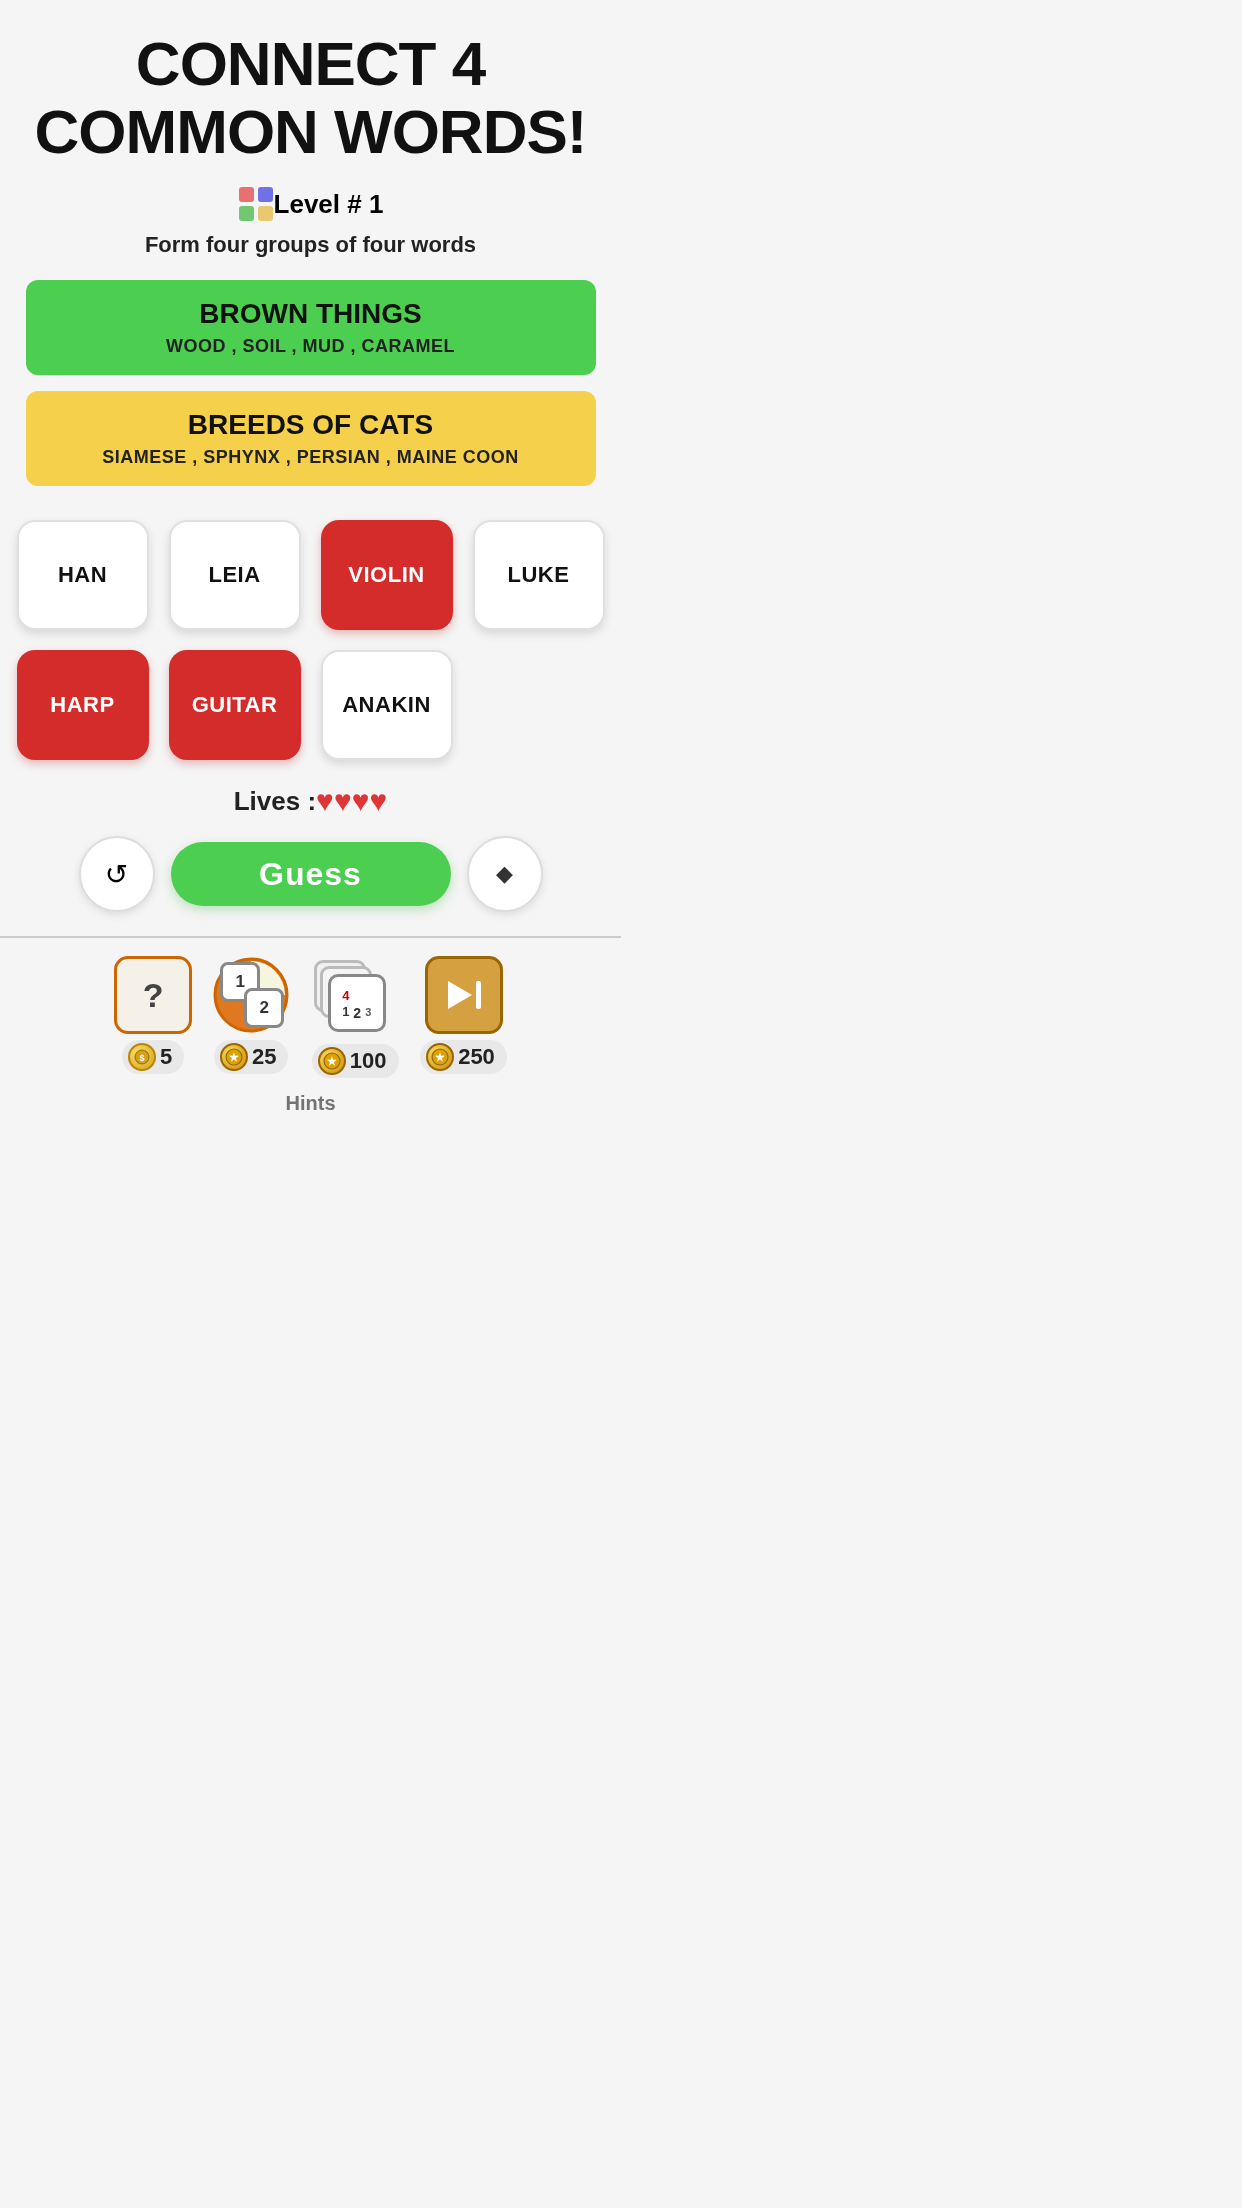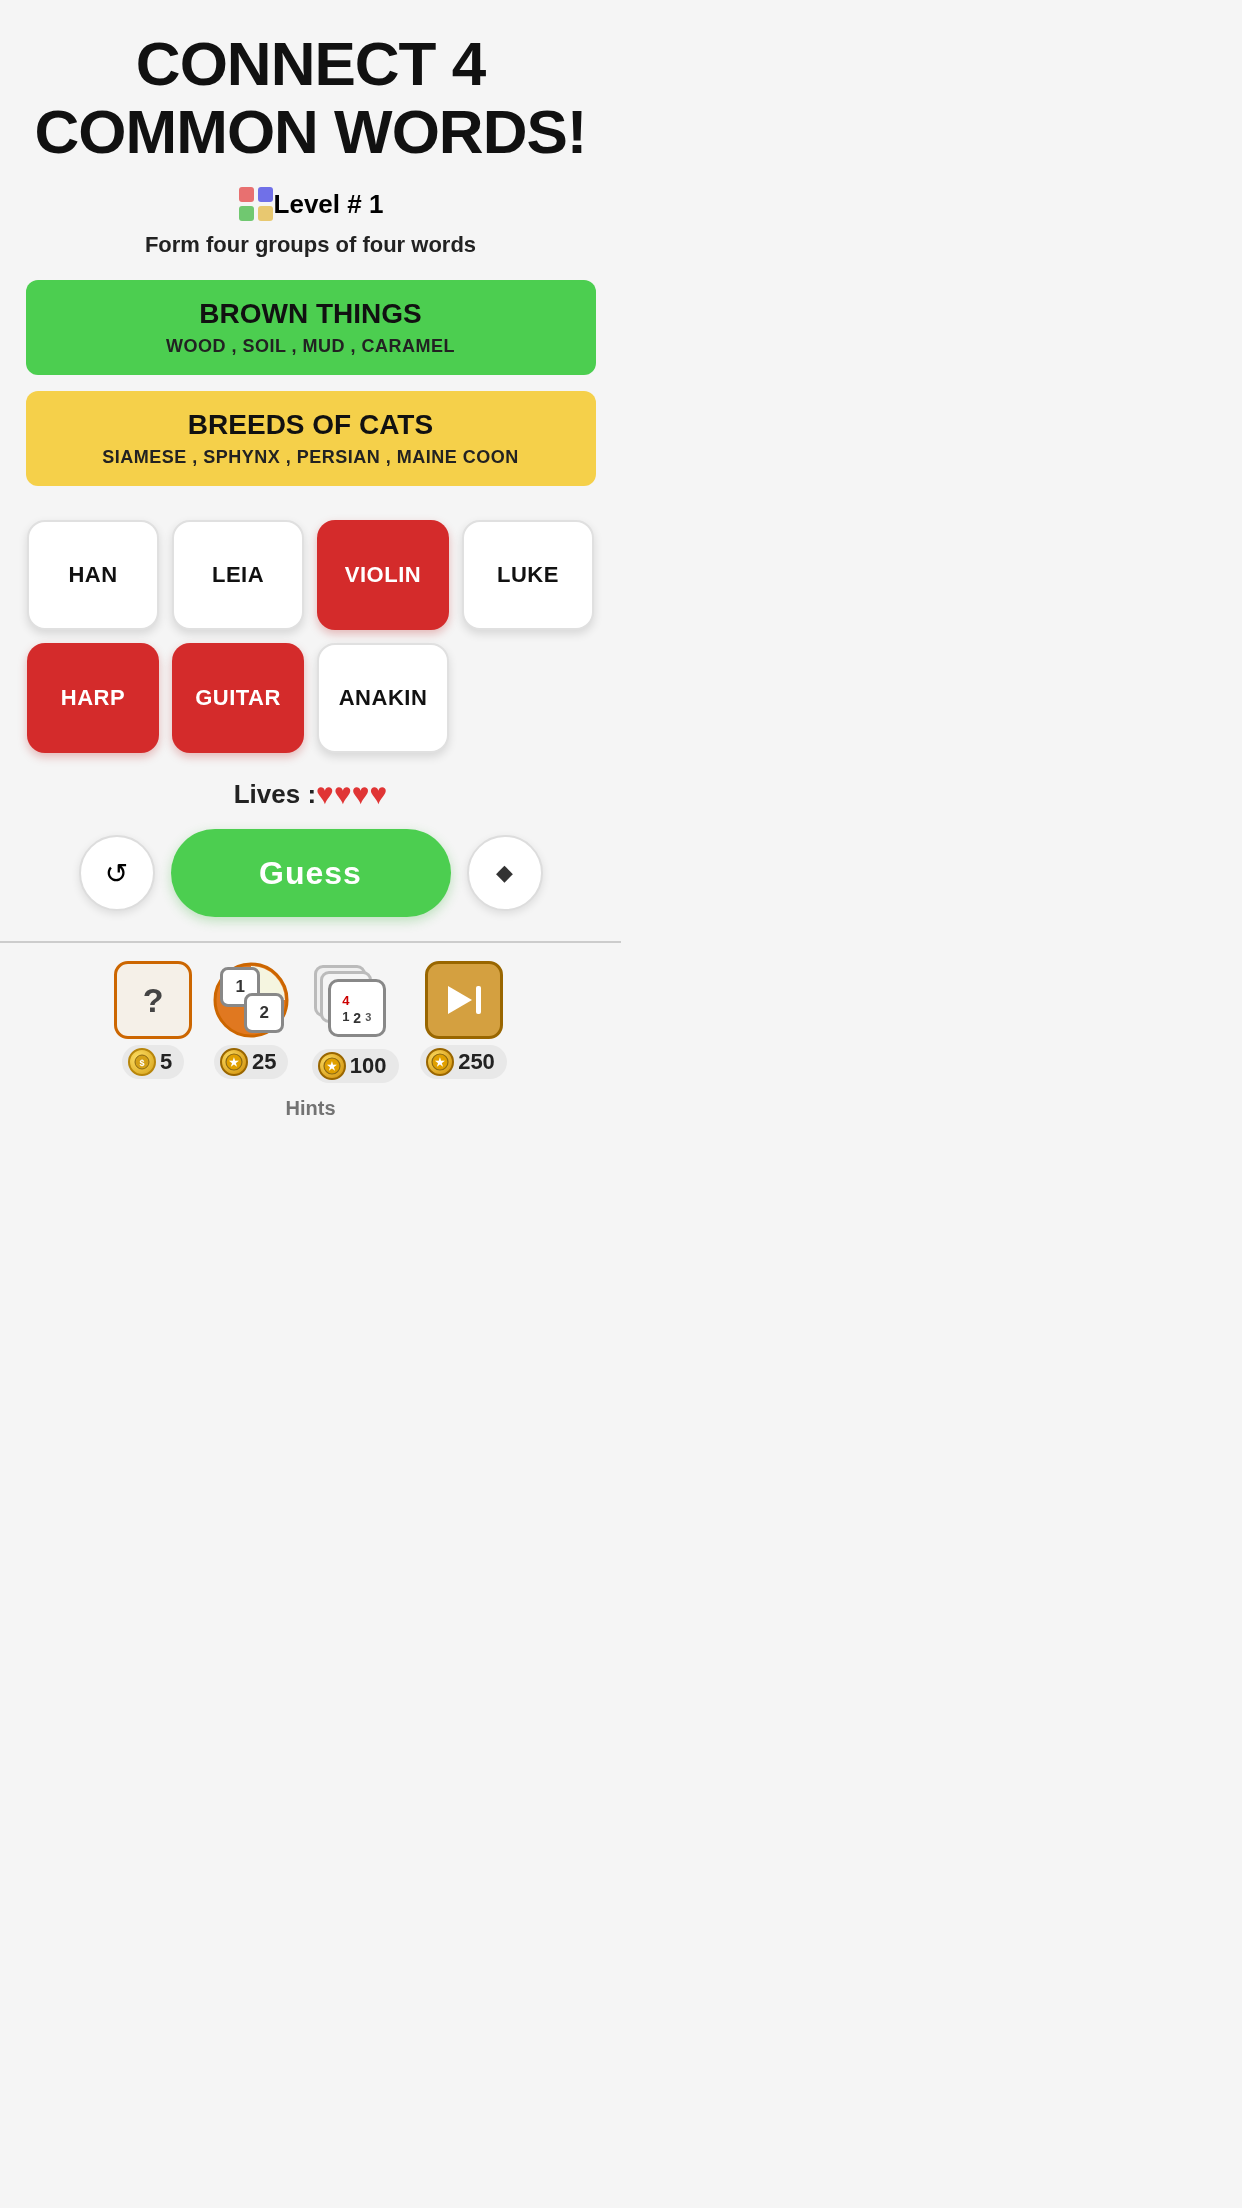--- a/index.html
+++ b/index.html
@@ -75,21 +75,21 @@
     .category-words {
       font-size: 18px;
       font-weight: 600;
       color: #222;
       letter-spacing: 0.5px;
     }
 
     .word-grid {
       display: grid;
       grid-template-columns: repeat(4, 132px);
-      gap: 13px;
+      gap: 20px;
       margin: 18px 0 10px 0;
     }
 
     .word-tile {
       width: 132px;
       height: 110px;
       border-radius: 18px;
       display: flex;
       align-items: center;
       justify-content: center;
@@ -145,21 +145,21 @@
       display: flex;
       align-items: center;
       justify-content: center;
       cursor: pointer;
       font-size: 28px;
       box-shadow: 0 3px 8px rgba(0,0,0,0.1);
     }
 
     .guess-btn {
       width: 280px;
-      height: 88px;
+      height: 64px;
       border-radius: 50px;
       background: #4cce50;
       border: none;
       color: #fff;
       font-size: 32px;
       font-weight: 900;
       cursor: pointer;
       box-shadow: 0 4px 12px rgba(60,180,60,0.3);
       letter-spacing: 1px;
     }

